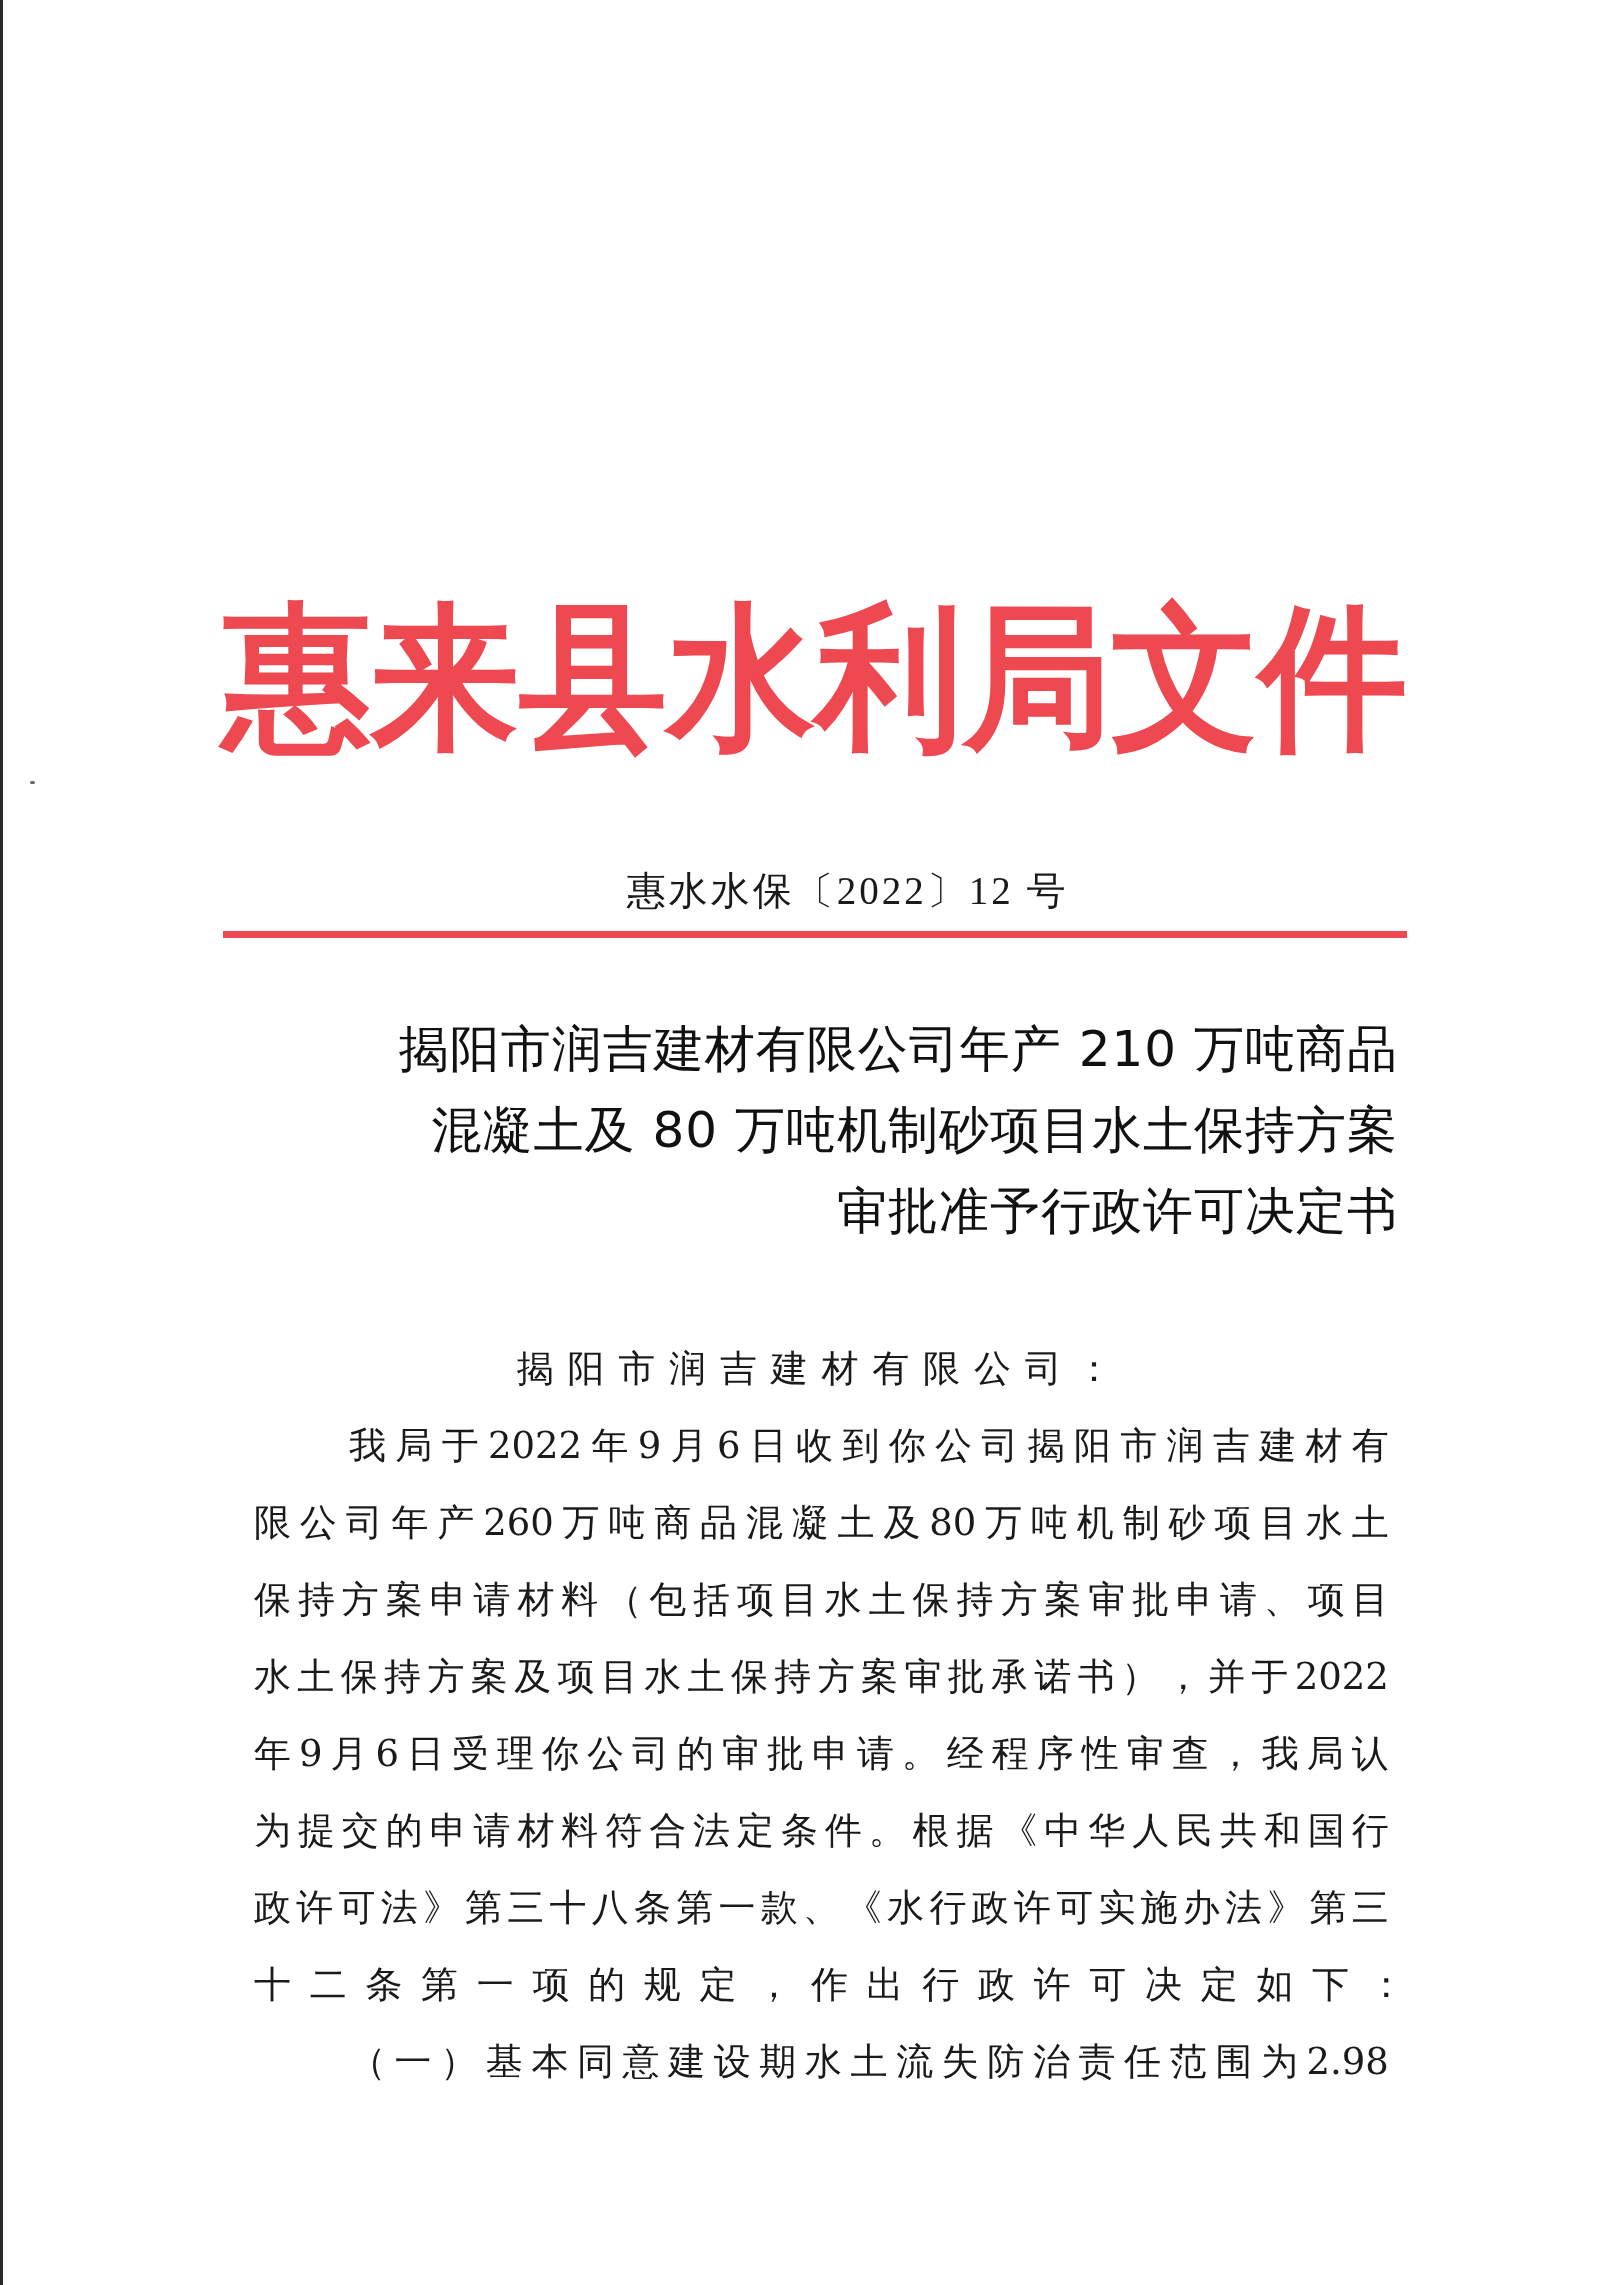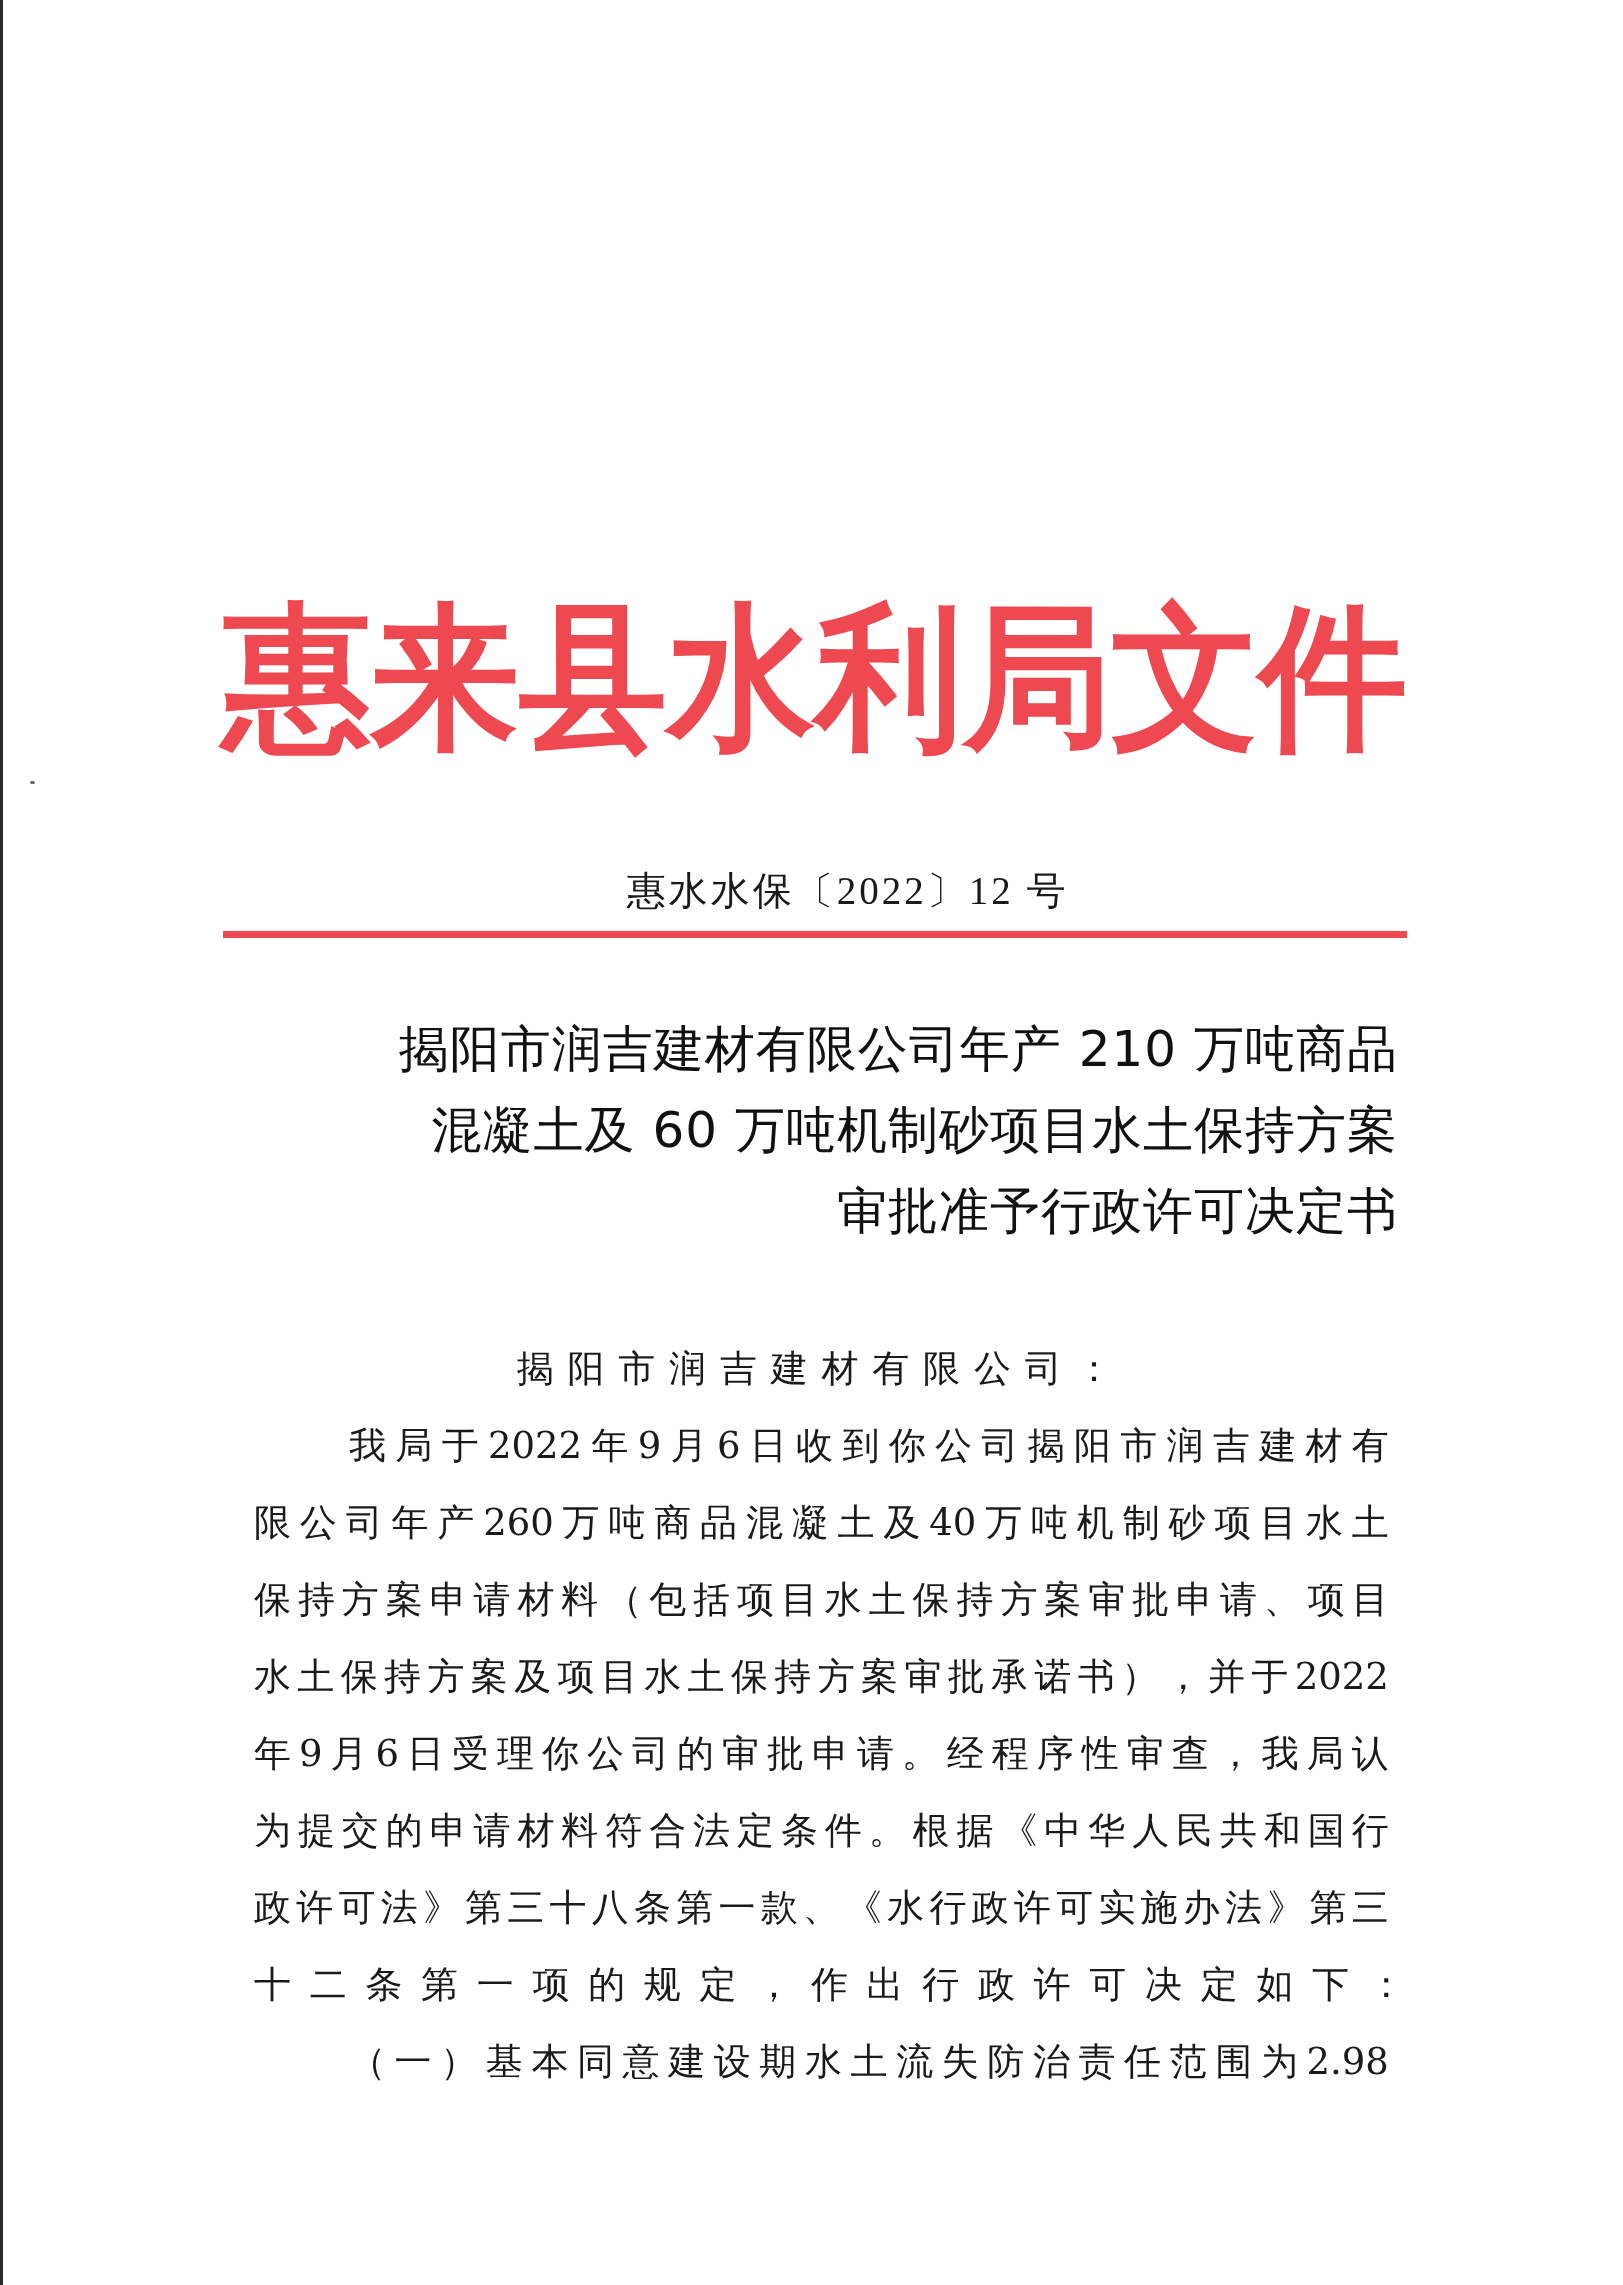--- a/index.html
+++ b/index.html
@@ -124,21 +124,21 @@
     <span>文</span>
     <span>件</span>
   </div>
 
 <div class="doc-number">惠水水保〔2022〕12 号</div>
 
 <div class="red-rule"></div>
 
 <div class="title">
   <div>揭阳市润吉建材有限公司年产 210 万吨商品</div>
-  <div>混凝土及 60 万吨机制砂项目水土保持方案</div>
+  <div>混凝土及 80 万吨机制砂项目水土保持方案</div>
   <div>审批准予行政许可决定书</div>
 </div>
 
 <div class="body">
   <div class="salutation">揭阳市润吉建材有限公司：</div>
   <div class="line indent justify">
       <span>我</span>
       <span>局</span>
       <span>于</span>
       <span>2022</span>
@@ -169,21 +169,21 @@
       <span>产</span>
       <span>260</span>
       <span>万</span>
       <span>吨</span>
       <span>商</span>
       <span>品</span>
       <span>混</span>
       <span>凝</span>
       <span>土</span>
       <span>及</span>
-      <span>40</span>
+      <span>80</span>
       <span>万</span>
       <span>吨</span>
       <span>机</span>
       <span>制</span>
       <span>砂</span>
       <span>项</span>
       <span>目</span>
       <span>水</span>
       <span>土</span>
     </div>

